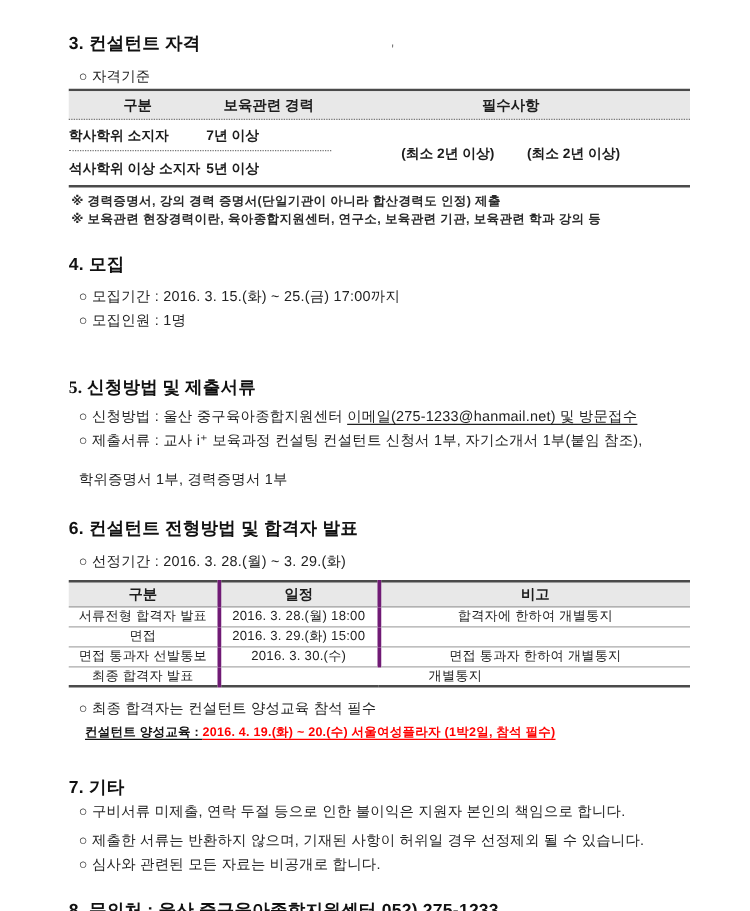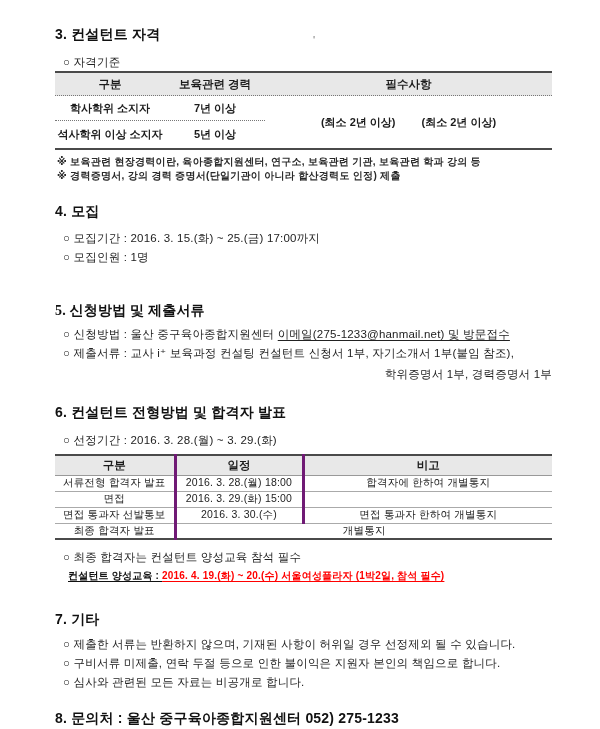--- a/index.html
+++ b/index.html
@@ -55,21 +55,21 @@
     align-items: center;
   }
   .t1-h { text-align: center; font-size: 11.5px; }
   .t1-h.c1 { width: 110px; }
   .t1-h.c2 { width: 100px; }
   .t1-h.c3 { width: 287px; }
   .t1-body { display: flex; }
   .t1-left { width: 210px; }
   .t1-row { display: flex; align-items: center; height: 24px; }
   .t1-row.r2 { height: 27px; }
-  .t1-cell { text-align: center; }
+  .t1-cell { text-align: left; }
   .t1-cell.c1 { width: 110px; }
   .t1-cell.c2 { width: 100px; }
   .t1-divider { border-top: 1px dotted #777777; height: 0; }
   .t1-right {
     width: 287px;
     display: flex;
     flex-direction: column;
     justify-content: center;
     align-items: center;
     gap: 3px;
@@ -87,21 +87,21 @@
   }
   
   #s3-title { margin-top: 0; }
   .sub1 { margin-top: 14px; }
   #s4-title { margin-top: 20px; }
   .s4-i1 { margin-top: 13px; }
   .s4-i2 { margin-top: 7px; }
   #s5-title { margin-top: 40px; font-family: Liberation Serif, serif; }
   .s5-apply { margin-top: 9px; }
   .s5-doc1 { margin-top: 7px; }
-  .s5-doc2 { margin-top: 9px; margin-left: 75px; text-align: right; }
+  .s5-doc2 { margin-top: 19px; margin-left: 75px; }
   .u { text-decoration: underline; text-underline-offset: 2px; }
   #s6-title { margin-top: 24px; }
   .s6-sub { margin-top: 14px; }
   
   table.table2 {
     width: 497px;
     margin-top: 8px;
     border-collapse: collapse;
     border-top: 2px solid #4a4a4a;
     border-bottom: 2px solid #4a4a4a;
@@ -172,22 +172,22 @@
       <div class="t1-right">
         <div class="t1-req2">
           <span>(최소 2년 이상)</span>
           <span>(최소 2년 이상)</span>
         </div>
       </div>
     </div>
   </div>
 
   <div class="notes">
+    <p>※ 경력증명서, 강의 경력 증명서(단일기관이 아니라 합산경력도 인정) 제출</p>
     <p>※ 보육관련 현장경력이란, 육아종합지원센터, 연구소, 보육관련 기관, 보육관련 학과 강의 등</p>
-    <p>※ 경력증명서, 강의 경력 증명서(단일기관이 아니라 합산경력도 인정) 제출</p>
   </div>
 
   <h2 class="sec-title" id="s4-title">4. 모집</h2>
   <p class="line s4-i1">○ 모집기간 : 2016. 3. 15.(화) ~ 25.(금) 17:00까지</p>
   <p class="line s4-i2">○ 모집인원 : 1명</p>
 
   <h2 class="sec-title" id="s5-title">5. 신청방법 및 제출서류</h2>
   <p class="line s5-apply"><span>○ 신청방법 : 울산 중구육아종합지원센터 </span><span class="u">이메일(275-1233@hanmail.net) 및 방문접수</span></p>
   <p class="line s5-doc1">○ 제출서류 : 교사 i⁺ 보육과정 컨설팅 컨설턴트 신청서 1부, 자기소개서 1부(붙임 참조),</p>
   <p class="line s5-doc2">학위증명서 1부, 경력증명서 1부</p>
@@ -223,19 +223,19 @@
         <td>최종 합격자 발표</td>
         <td colspan="2">개별통지</td>
       </tr>
     </tbody>
   </table>
 
   <p class="line s6-final">○ 최종 합격자는 컨설턴트 양성교육 참석 필수</p>
   <p class="training"><span class="t-label">컨설턴트 양성교육 : </span><span class="t-value">2016. 4. 19.(화) ~ 20.(수) 서울여성플라자 (1박2일, 참석 필수)</span></p>
 
   <h2 class="sec-title" id="s7-title">7. 기타</h2>
+  <p class="line s7-i">○ 구비서류 미제출, 연락 두절 등으로 인한 불이익은 지원자 본인의 책임으로 합니다.</p>
   <p class="line s7-i first">○ 제출한 서류는 반환하지 않으며, 기재된 사항이 허위일 경우 선정제외 될 수 있습니다.</p>
-  <p class="line s7-i">○ 구비서류 미제출, 연락 두절 등으로 인한 불이익은 지원자 본인의 책임으로 합니다.</p>
   <p class="line s7-i">○ 심사와 관련된 모든 자료는 비공개로 합니다.</p>
 
   <h2 class="sec-title" id="s8-title">8. 문의처 : 울산 중구육아종합지원센터 052) 275-1233</h2>
 
 </div>
 
 </body></html>

